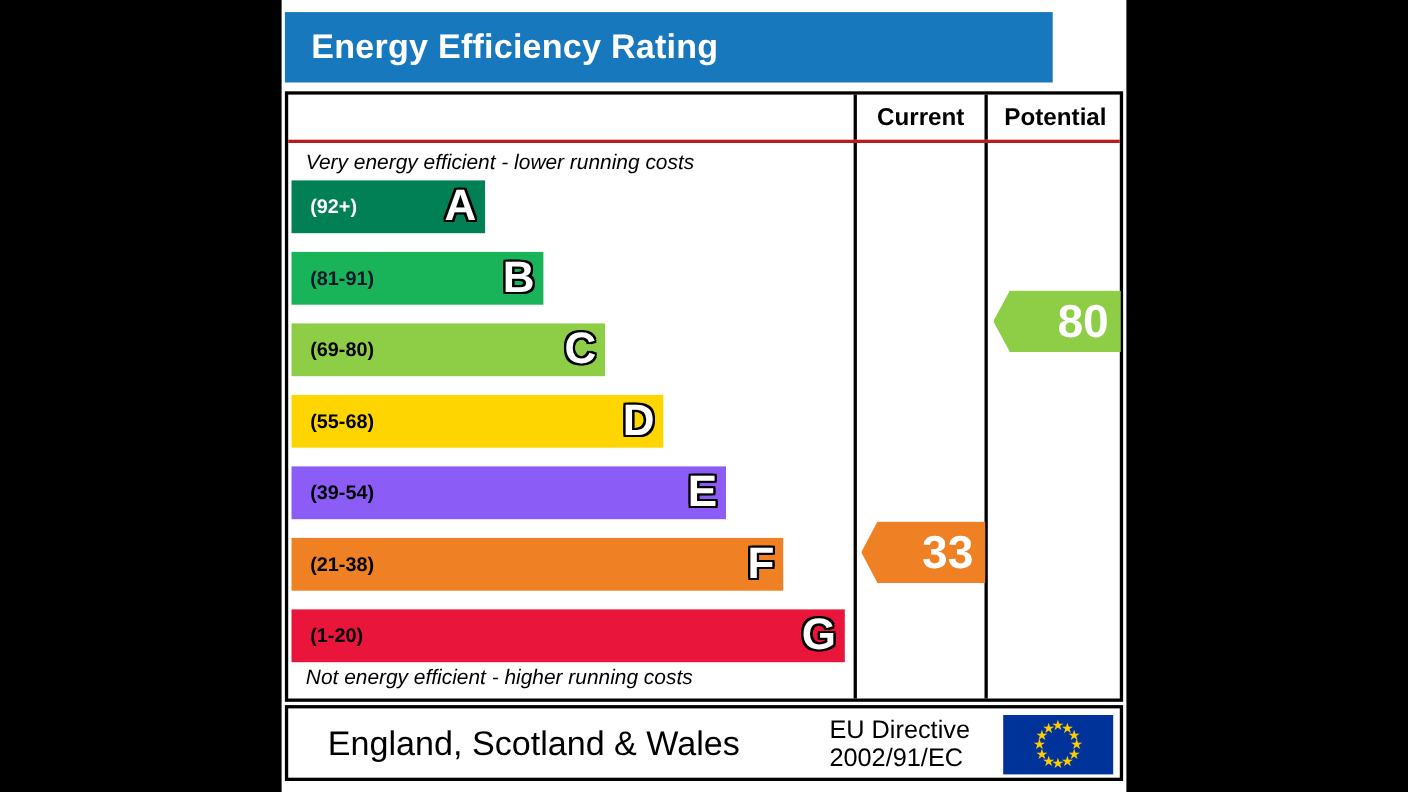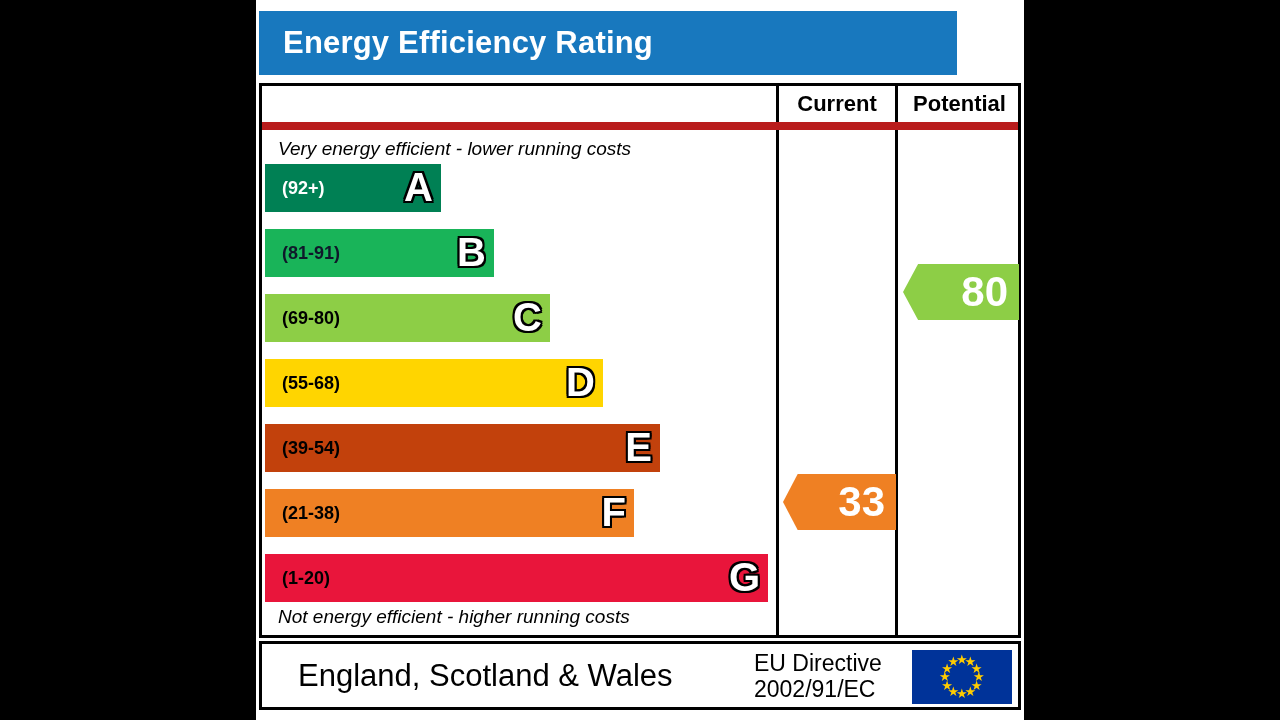--- a/index.html
+++ b/index.html
@@ -15,21 +15,21 @@
   #header{position:absolute;left:3px;top:11px;width:698px;height:64px;background:#1878be;}
   #header-title{position:absolute;left:24px;top:50%;transform:translateY(-50%);
     color:#ffffff;font-size:31px;font-weight:bold;letter-spacing:.2px;white-space:nowrap;}
 
   
   #table{position:absolute;left:3px;top:83px;width:762px;height:555px;
     border:3px solid #000;box-sizing:border-box;}
 
   
   #colhead{position:absolute;left:0;top:0;width:100%;height:44px;
-    border-bottom:8px solid #b91c1c;box-sizing:border-box;}
+    border-bottom:3px solid #b91c1c;box-sizing:border-box;}
   .colcell{position:absolute;top:0;height:100%;display:flex;align-items:center;justify-content:center;
     font-size:22px;font-weight:bold;color:#000;box-sizing:border-box;}
   #col-current{left:514px;width:119px;border-left:3px solid #000;}
   #col-potential{left:633px;width:126px;border-left:3px solid #000;}
 
   
   .vrule{position:absolute;top:44px;bottom:0;width:3px;background:#000;}
   #vrule-1{left:514px;}
   #vrule-2{left:633px;}
 
@@ -115,28 +115,28 @@
           </div>
 
           <div class="bar-row">
             <div class="bar" style="background: rgb(255, 213, 0); width: 338px;">
               <span class="bar-range" style="color: #000000;">(55-68)</span>
               <span class="bar-letter">D</span>
             </div>
           </div>
 
           <div class="bar-row">
-            <div class="bar" style="background: #c2410c; width: 395px;">
+            <div class="bar" style="background: #8b5cf6; width: 395px;">
               <span class="bar-range" style="color: rgb(0, 0, 0);">(39-54)</span>
               <span class="bar-letter">E</span>
             </div>
           </div>
 
           <div class="bar-row">
-            <div class="bar" style="background: rgb(239, 128, 35); width: 369px;">
+            <div class="bar" style="background: rgb(239, 128, 35); width: 447px;">
               <span class="bar-range" style="color: rgb(0, 0, 0);">(21-38)</span>
               <span class="bar-letter">F</span>
             </div>
           </div>
 
           <div class="bar-row">
             <div class="bar" style="background: rgb(233, 21, 59); width: 503px;">
               <span class="bar-range" style="color: rgb(0, 0, 0);">(1-20)</span>
               <span class="bar-letter">G</span>
             </div>

